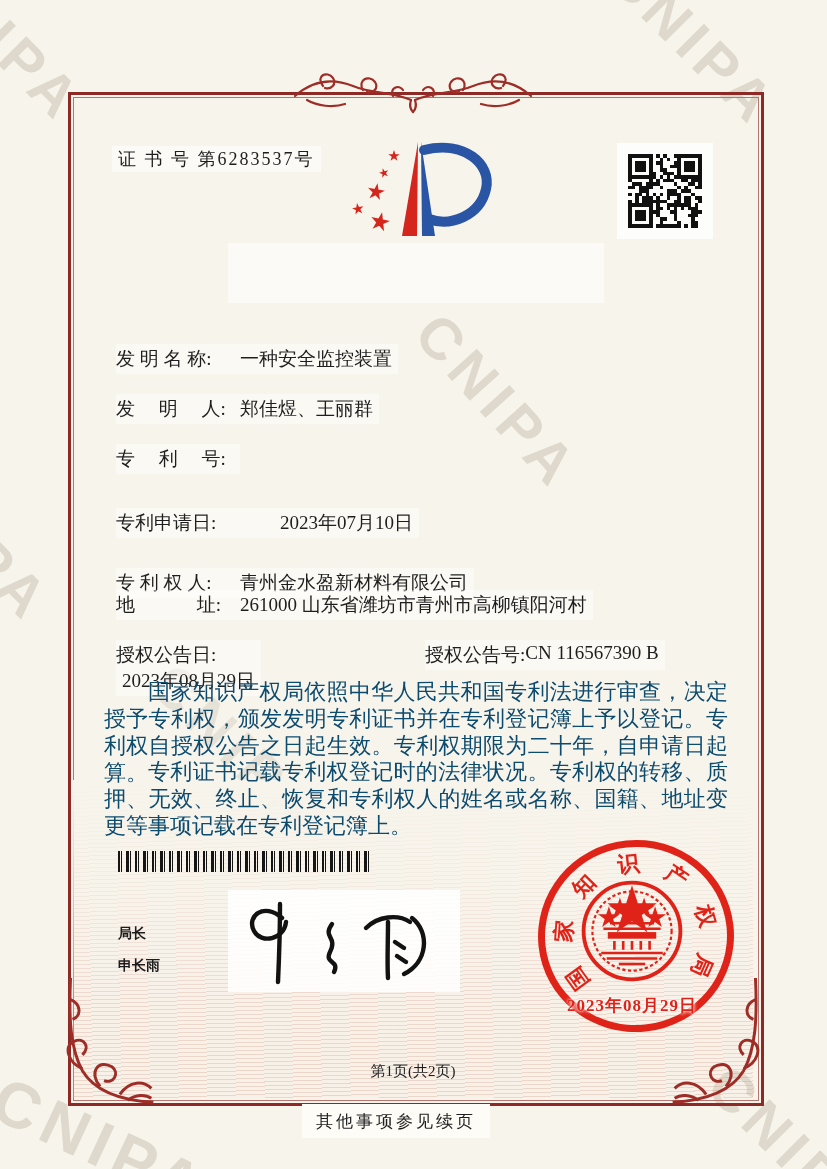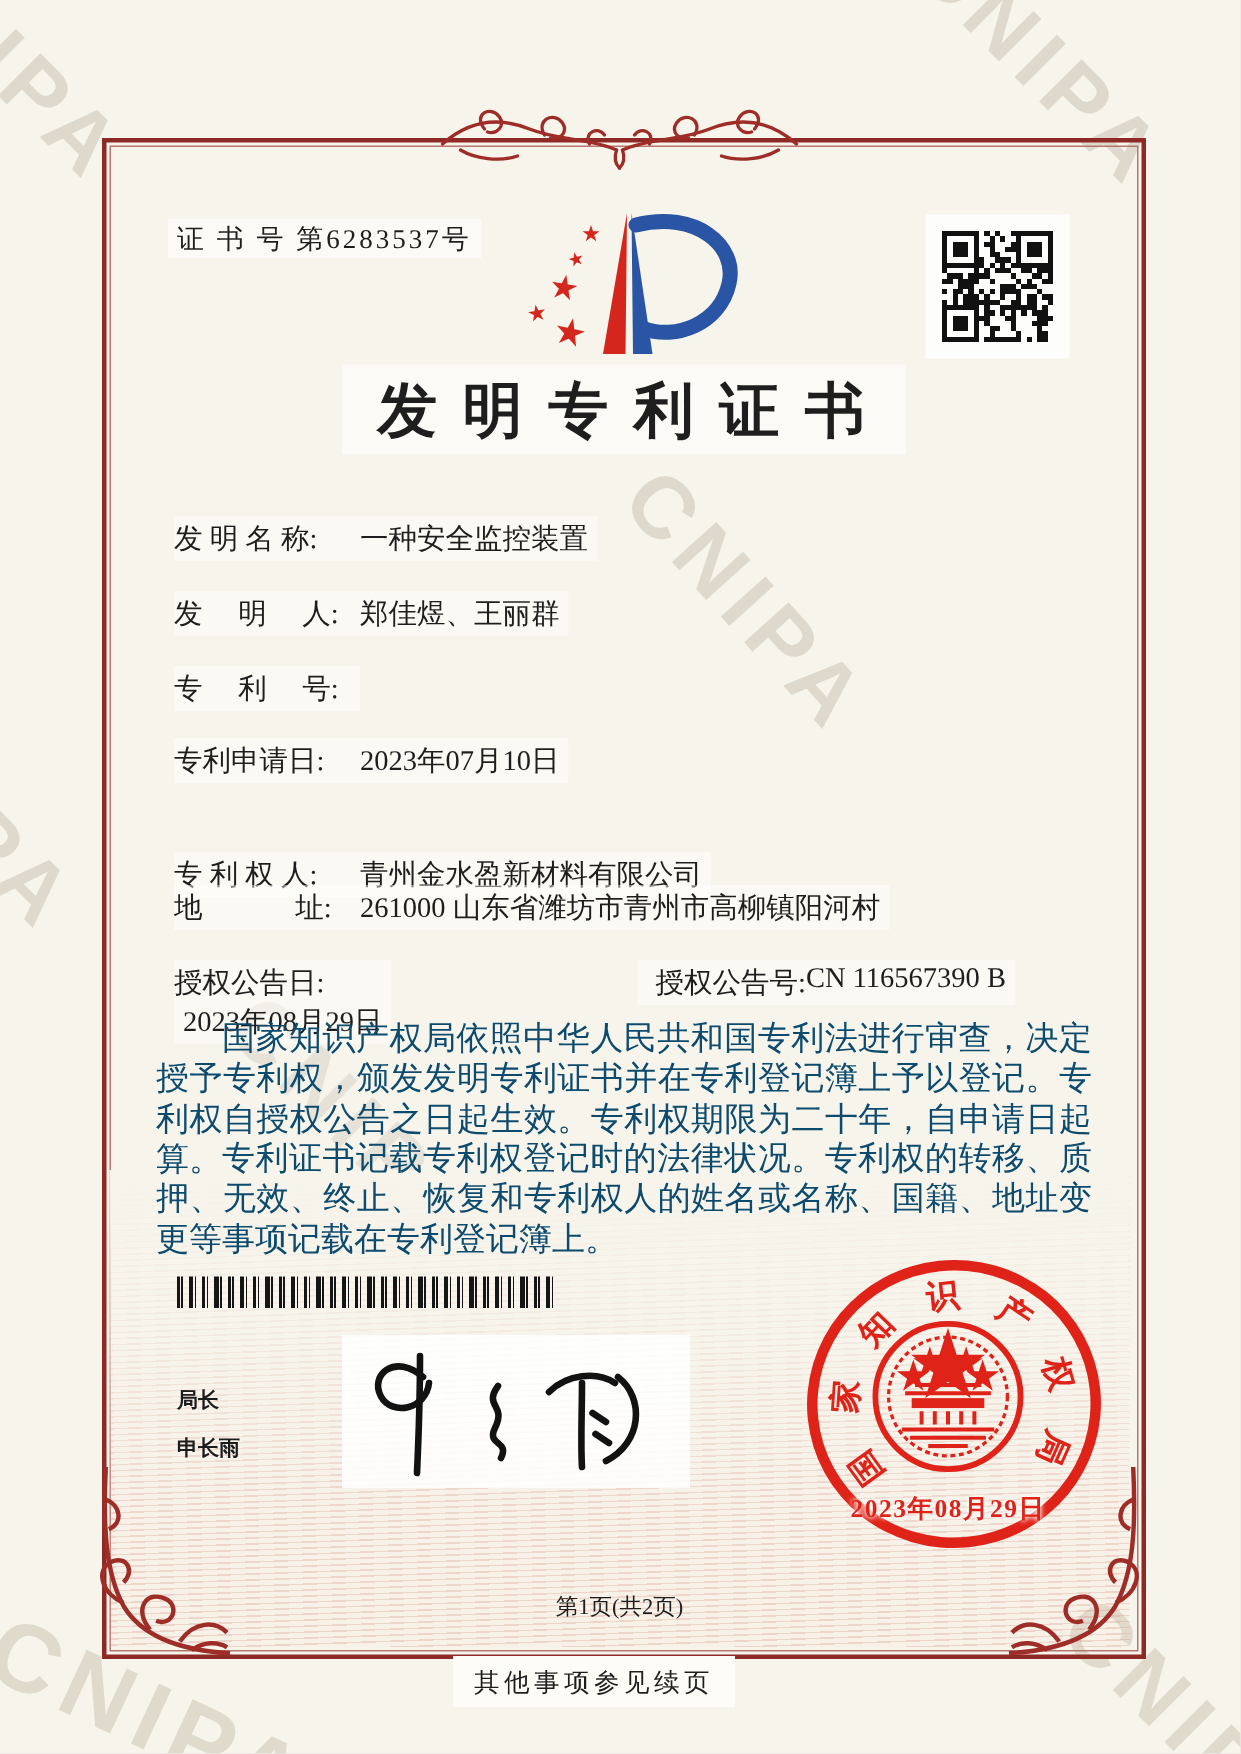--- a/index.html
+++ b/index.html
@@ -373,51 +373,50 @@
         <rect x="12" y="20" width="1" height="1" fill="#111"></rect>
         <rect x="13" y="20" width="1" height="1" fill="#111"></rect>
         <rect x="14" y="20" width="1" height="1" fill="#111"></rect>
         <rect x="16" y="20" width="1" height="1" fill="#111"></rect>
         <rect x="18" y="20" width="1" height="1" fill="#111"></rect>
         <rect x="19" y="20" width="1" height="1" fill="#111"></rect>
       </svg>
   </div>
 
   <div class="title-bg"></div>
-  <div class="title">发明专利证书</div>
 
   <div class="row" style="top:344px;">
     <span class="lab">发 明 名 称:</span>
     <span class="val">一种安全监控装置</span>
   </div>
   <div class="row" style="top:394px;">
     <span class="lab">发　 明 　人:</span>
     <span class="val">郑佳煜、王丽群</span>
   </div>
   <div class="row" style="top:444px;">
     <span class="lab">专　 利 　号:</span>
   </div>
-  <div class="row" style="top:492px;">
+  <div class="row" style="top:508px;gap:40px;">
     <span class="lab">专利申请日:</span>
     <span class="val">2023年07月10日</span>
   </div>
   <div class="row" style="top:568px;">
     <span class="lab">专 利 权 人:</span>
     <span class="val">青州金水盈新材料有限公司</span>
   </div>
   <div class="row" style="top:590px;">
     <span class="lab">地　　　 址:</span>
     <span class="val">261000 山东省潍坊市青州市高柳镇阳河村</span>
   </div>
   <div class="row" style="top:640px;flex-direction:column;">
     <span class="lab">授权公告日:</span>
     <span class="val">2023年08月29日</span>
   </div>
   <div class="row2" style="top:640px;">
-    <span class="lab" style="min-width:0;margin-left:12px;">授权公告号:</span>
+    <span class="lab" style="min-width:0;">授权公告号:</span>
     <span class="val">CN 116567390 B</span>
   </div>
 
   <div class="para" style="top:678px;">国家知识产权局依照中华人民共和国专利法进行审查，决定授予专利权，颁发发明专利证书并在专利登记簿上予以登记。专利权自授权公告之日起生效。专利权期限为二十年，自申请日起算。</div>
   <div class="para" style="top:758px;">专利证书记载专利权登记时的法律状况。专利权的转移、质押、无效、终止、恢复和专利权人的姓名或名称、国籍、地址变更等事项记载在专利登记簿上。</div>
 
   <div class="barcode"></div>
 
   <div class="signer" style="top:925px;">局长</div>
   <div class="signer" style="top:957px;">申长雨</div>

